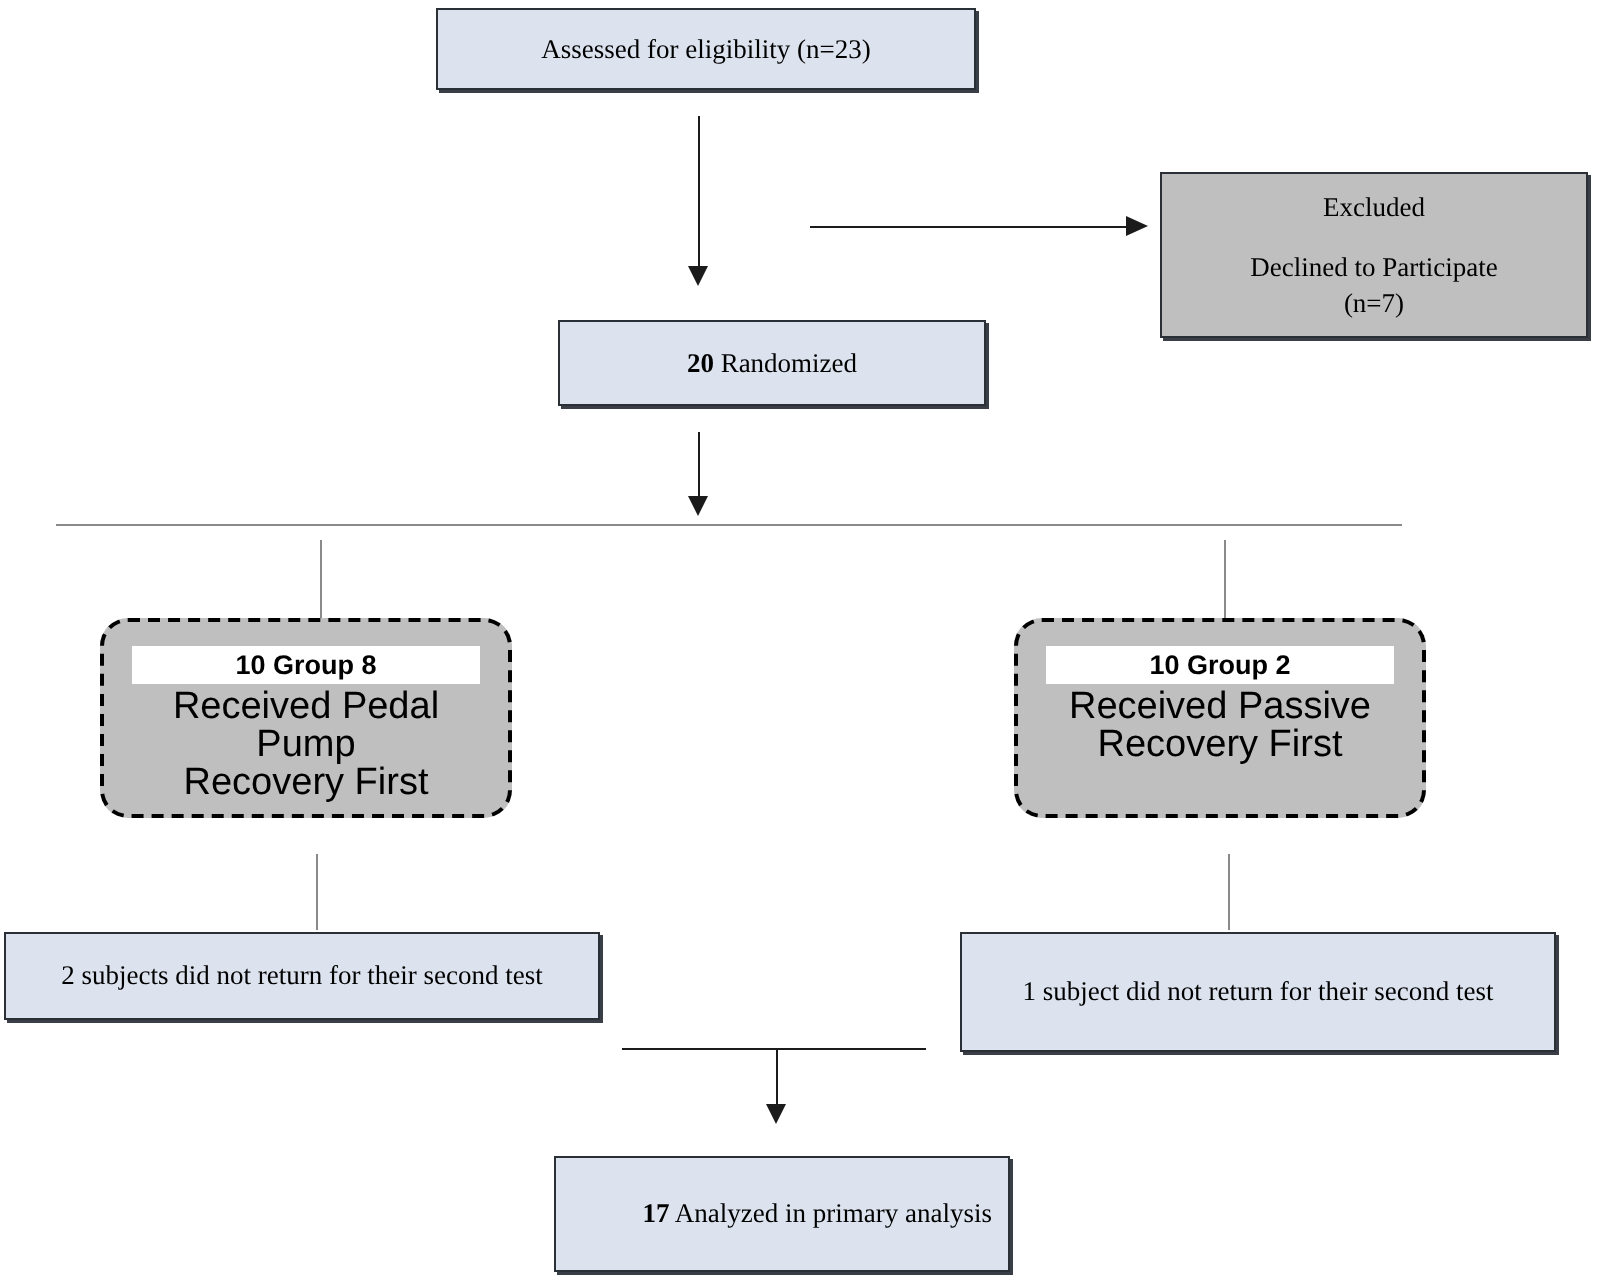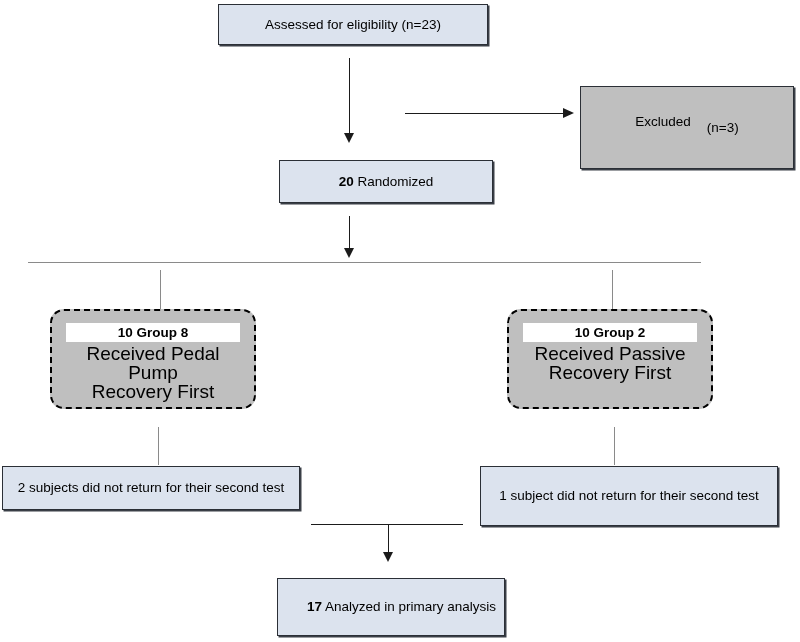--- a/index.html
+++ b/index.html
@@ -23,21 +23,21 @@
     position: absolute;
     box-sizing: border-box;
     display: flex;
     align-items: center;
     justify-content: center;
     text-align: center;
     font-size: 13.5px;
     line-height: 18px;
     color: #000000;
   }
-  .node .txt { display: block; padding: 0 8px; }
+  .node .txt { display: block; padding: 0 8px; font-family: Liberation Serif, serif; }
 
   
   .box-blue {
     background: #dce3ee;
     border: 1px solid #2b2f36;
     box-shadow: 1.5px 1.5px 0 0 #3a3f47;
   }
   
   .box-gray {
     background: #bfbfbf;
@@ -123,23 +123,24 @@
   <div class="node box-blue" style="left:218px; top:4px; width:270px; height:41px;">
     <span class="txt">Assessed for eligibility (n=23)</span>
   </div>
 
   <div class="vline" style="left:349px; top:58px; height:77px;"></div>
   <div class="arrow-down" style="left:344px; top:133px;"></div>
 
   <div class="hline" style="left:405px; top:113px; width:160px;"></div>
   <div class="arrow-right" style="left:563px; top:108px;"></div>
 
-  <div class="node box-gray" style="left:580px; top:86px; width:214px; height:83px; flex-direction:row; justify-content:center;">
+  <div class="node box-gray" style="left:580px; top:86px; width:214px; height:83px; flex-direction:column; justify-content:center;">
     <span class="txt" style="margin-bottom:12px;">Excluded</span>
-    <span class="txt">(n=3)</span>
+    <span class="txt">Declined to Participate</span>
+    <span class="txt">(n=7)</span>
   </div>
 
   <div class="node box-blue" style="left:243px; top:160px; width:214px; height:43px;margin-left:36px;">
     <span class="txt"><b class="num">20</b> <span>Randomized</span></span>
   </div>
 
   <div class="vline" style="left:349px; top:216px; height:34px;"></div>
   <div class="arrow-down" style="left:344px; top:248px;"></div>
 
   <div class="hline-thin" style="left:28px; top:262px; width:673px;"></div>

